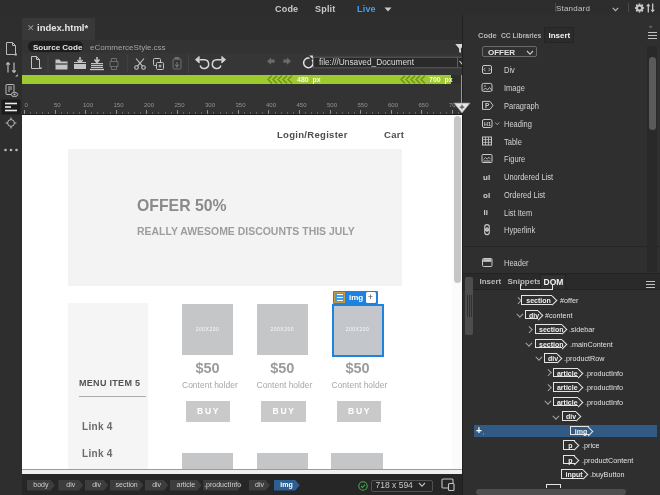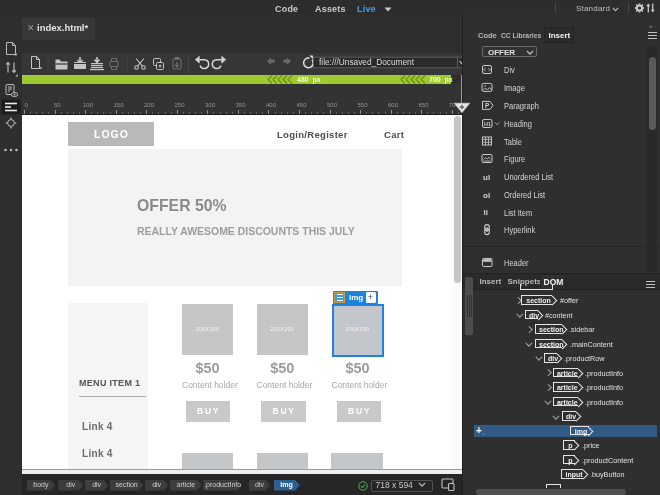--- a/index.html
+++ b/index.html
@@ -46,26 +46,26 @@
   .exp.r{transform:rotate(45deg);}
   .exp.d{transform:rotate(135deg);}
   
   .ilabel{position:absolute;font-size:8.5px;color:#d4d4d4;white-space:nowrap;transform:scaleX(.88);transform-origin:0 50%;}
 </style>
 </head>
 <body>
 <div id="app">
   <div id="topbar" class="abs">
     <span class="m" style="left:275px;">Code</span>
-    <span class="m" style="left:315px;">Assets</span>
+    <span class="m" style="left:315px;">Split</span>
     <span class="m" style="left:357px;color:#3c9ff0;">Live</span>
     <svg class="abs" style="left:384px;top:6.5px;" width="8" height="5" viewBox="0 0 8 5">
         <path d="M0.5 0.5 h7 l-3.5 4 z" fill="#c9c9c9"></path>
       </svg>
-    <span class="m" style="left:576px;font-size:8px;top:4px;font-weight:normal;color:#c2c2c2;">Standard</span>
+    <span class="m" style="left:556px;font-size:8px;top:4px;font-weight:normal;color:#c2c2c2;">Standard</span>
     <svg class="abs" style="left:612px;top:7px;" width="7" height="5" viewBox="0 0 7 5">
         <path d="M0.8 0.8 l2.7 2.9 l2.7 -2.9" stroke="#b9b9b9" stroke-width="1.1" fill="none"></path>
       </svg>
     <span class="abs" style="left:628px;top:3px;width:1px;height:9px;background:#4a4a4a;"></span>
     <span class="abs" style="left:555px;top:3px;width:1px;height:9px;background:#4a4a4a;"></span>
     <svg class="abs" style="left:634px;top:3px;" width="11" height="10" viewBox="0 0 11 10">
       <circle cx="5.5" cy="5" r="2.6" fill="none" stroke="#c9c9c9" stroke-width="2"></circle>
       <g stroke="#c9c9c9" stroke-width="1.7">
         <line x1="5.5" y1="0.4" x2="5.5" y2="1.8"></line>
           <line x1="5.5" y1="8.2" x2="5.5" y2="9.6"></line>
@@ -123,20 +123,28 @@
       </g>
     </g>
   </svg>
 
   <div id="tabrow" class="abs">
     <div id="tab"></div>
     <span class="t" style="left:5px;top:8px;font-size:9px;color:#9a9a9a;">✕</span>
     <span class="t" style="left:15px;top:7px;font-size:9.5px;font-weight:bold;color:#e4e4e4;">index.html*</span>
   </div>
 
+  <div id="relrow" class="abs">
+    <div class="abs" style="left:6px;top:1px;width:55px;height:11px;background:#1c1c1c;border-radius:6px;"></div>
+    <span class="t" style="left:11px;top:3px;font-size:8px;font-weight:bold;color:#e6e6e6;">Source Code</span>
+    <span class="t" style="left:68px;top:3px;font-size:8px;color:#a5a5a5;">eCommerceStyle.css</span>
+    <svg class="abs" style="left:433px;top:3.5px;" width="10" height="9" viewBox="0 0 10 9">
+      <path d="M0.3 0 H9.7 L5.9 4.6 V9 L4.1 8 V4.6 Z" fill="#d9d9d9"></path>
+    </svg>
+  </div>
 
   <div id="toolrow" class="abs"></div>
   <svg class="abs" style="left:22px;top:53px;" width="440" height="22" viewBox="0 0 440 22">
     <g stroke="#c4c4c4" fill="none" stroke-width="1">
 
       <path d="M9.5 3.5 h5 l3 3 v9 h-8 z"></path>
       <path d="M14.5 3.5 v3 h3"></path>
       <path d="M17 16 l2.5 0 l0 -2.5 z" fill="#c4c4c4" stroke="none"></path>
 
       <line x1="26" y1="2" x2="26" y2="20" stroke="#434343"></line>
@@ -238,31 +246,29 @@
   </svg>
 
   <div class="abs" style="left:460.5px;top:75px;width:1.5px;height:29px;background:#9a9a9a;z-index:6;"></div>
   <svg class="abs" style="left:452.5px;top:102px;z-index:6;" width="18" height="12" viewBox="0 0 20 13">
     <path d="M1 1 h18 l-9 11 z" fill="#e8e8e8" stroke="#8a8a8a" stroke-width="0.8"></path>
     <path d="M10 3 v5 M7.5 5.5 h5" stroke="#555" stroke-width="1.3"></path>
   </svg>
 
   <div id="liveview" class="abs">
 
-    <div class="abs" style="left:46px;top:7px;width:86px;height:24px;background:#b9b9b9;color:#fff;
-         font-size:10.5px;font-weight:bold;letter-spacing:1px;text-align:center;line-height:25px;text-indent:1px;">LOGO</div>
     <span class="t" style="left:255px;top:13.5px;font-size:9.5px;font-weight:bold;color:#4d4d4d;letter-spacing:.3px;">Login/Register</span>
     <span class="t" style="left:362px;top:13.5px;font-size:9.5px;font-weight:bold;color:#4d4d4d;letter-spacing:.3px;">Cart</span>
 
     <div class="abs" style="left:46px;top:33.5px;width:334px;height:137px;background:#f3f3f3;"></div>
     <span class="t" style="left:115px;top:81px;font-size:17px;font-weight:bold;color:#8a8a8a;letter-spacing:0;transform:scaleX(.93);transform-origin:0 0;">OFFER 50%</span>
     <span class="t" style="left:115px;top:110px;font-size:11.2px;font-weight:bold;color:#9d9d9d;letter-spacing:0;transform:scaleX(.935);transform-origin:0 0;">REALLY AWESOME DISCOUNTS THIS JULY</span>
 
     <div class="abs" style="left:46px;top:187.5px;width:79.5px;height:167px;background:#f5f5f6;"></div>
-    <span class="t" style="left:57px;top:263px;font-size:9px;font-weight:bold;color:#525252;letter-spacing:.3px;">MENU ITEM 1</span>
+    <span class="t" style="left:57px;top:263px;font-size:9px;font-weight:bold;color:#525252;letter-spacing:.3px;">MENU ITEM 5</span>
     <div class="abs" style="left:57px;top:281px;width:67px;height:1px;background:#ababab;"></div>
     <span class="t" style="left:60px;top:306px;font-size:10px;font-weight:bold;color:#6b6b6b;letter-spacing:.3px;">Link 4</span>
     <span class="t" style="left:60px;top:333px;font-size:10px;font-weight:bold;color:#6b6b6b;letter-spacing:.3px;">Link 4</span>
 
     <div class="abs" style="left:160px;top:189px;width:51px;height:51px;background:#c5c6c8;"></div>
     <div class="abs" style="left:234.5px;top:189px;width:51.5px;height:51px;background:#c5c6c8;"></div>
     <span class="t" style="left:160px;top:211px;width:51px;text-align:center;font-size:5px;color:rgba(255,255,255,.9);letter-spacing:.5px;">200X200</span>
     <span class="t" style="left:234.5px;top:211px;width:51.5px;text-align:center;font-size:5px;color:rgba(255,255,255,.9);letter-spacing:.5px;">200X200</span>
 
     <div class="abs" style="left:309.5px;top:188.5px;width:52px;height:53px;border:2px solid #1e83de;background:#fff;"></div>

